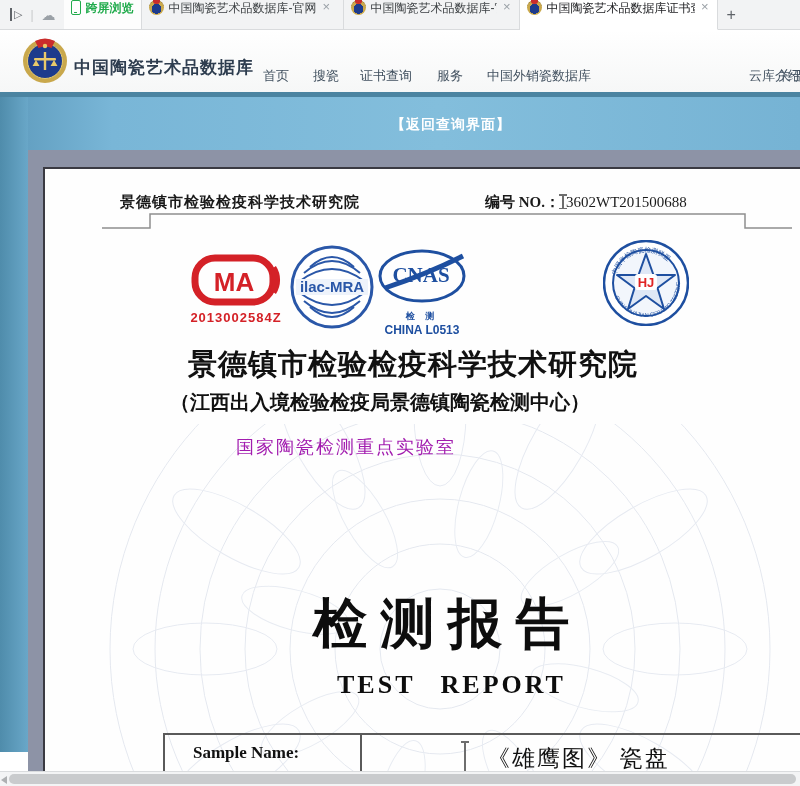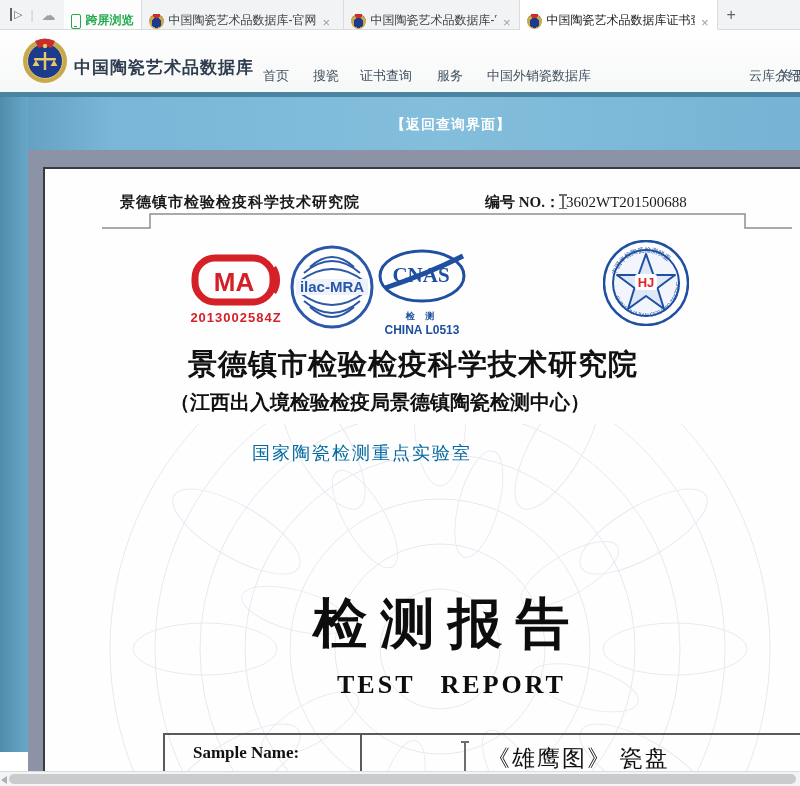--- a/index.html
+++ b/index.html
@@ -4,21 +4,21 @@
 <style>
   html,body{margin:0;padding:0;background:#fff;}
   #canvas{position:relative;width:800px;height:786px;overflow:hidden;
           font-family:"Liberation Sans",sans-serif;background:#fff;}
   
   .tabbar{position:absolute;left:0;top:0;width:800px;height:30px;background:#f2f3f4;
           border-bottom:1px solid #d9dbdd;display:flex;align-items:stretch;box-sizing:border-box;}
   .winbtns{display:flex;align-items:center;gap:8px;padding:0 8px 0 10px;color:#5f6368;font-size:12px;}
   .sep{color:#c8cacc;}
   .cloud{font-size:14px;color:#9aa0a6;}
-  .tab{display:flex;align-items:flex-end;gap:5px;padding:0 7px;font-size:12px;color:#3c4043;
+  .tab{display:flex;align-items:flex-start;gap:5px;padding:0 7px;font-size:12px;color:#3c4043;
        border-right:1px solid #d9dbdd;box-sizing:border-box;cursor:default;}
   .tab:first-of-type{border-left:1px solid #d9dbdd;}
   .tab .lbl{white-space:nowrap;overflow:hidden;}
   .tab.green{background:#fdfdfd;color:#21ab4c;font-weight:bold;width:78px;}
   .tab.t2{width:202px;}
   .tab.t3{width:176px;}
   .tab.t3 .lbl{max-width:128px;}
   .tab.active{background:#fff;color:#202124;width:198px;border-bottom:1px solid #fff;margin-bottom:-1px;}
   .tab.active .lbl{max-width:152px;}
   .close-x{color:#9aa0a6;font-size:13px;line-height:1;padding:0 1px;}
@@ -55,21 +55,21 @@
   .doc-no{left:440px;top:24px;font:15px/1.2 "Liberation Serif",serif;color:#1a1a1a;white-space:nowrap;}
   .doc-no .no-lbl{font-weight:bold;}
   .stepline{left:0;top:0;}
   .ibeam{background:#6e6e6e;width:2px;}
   .ibeam::before,.ibeam::after{content:"";position:absolute;left:-3px;width:8px;height:1.5px;background:#6e6e6e;}
   .ibeam::before{top:0;} .ibeam::after{bottom:0;}
   .ibeam.inline{display:inline-block;position:relative;height:15px;vertical-align:-2px;margin:0 2px;}
   .cma-num{font:bold 13px "Liberation Sans",sans-serif;color:#d42127;letter-spacing:1px;}
   .doc-title{left:143px;top:178px;font:bold 29px/1.2 "Liberation Serif",serif;color:#111;letter-spacing:1px;}
   .doc-subtitle{left:125px;top:221px;font:bold 20px/1.2 "Liberation Serif",serif;color:#111;}
-  .doc-lab{left:207px;top:268px;font:18px/1.2 "Liberation Serif",serif;color:#0369a1;letter-spacing:2px;margin-top:6px;}
+  .doc-lab{left:191px;top:268px;font:18px/1.2 "Liberation Serif",serif;color:#a21caf;letter-spacing:2px;}
   .big-title-cn{left:268px;top:424px;font:bold 54px/1.15 "Liberation Serif",serif;color:#0d0d0d;}
   .big-title-en{left:292px;top:500px;font:bold 26px/1.2 "Liberation Serif",serif;color:#0d0d0d;
                 letter-spacing:3px;word-spacing:16px;}
   .watermark{position:absolute;left:0;top:255px;width:778px;height:395px;overflow:hidden;opacity:.9;}
   .sample-table{left:118px;top:564px;width:662px;height:90px;border-top:2px solid #5a5a5a;border-left:2px solid #5a5a5a;}
   .st-label{position:absolute;left:0;top:0;width:197px;height:90px;border-right:2px solid #5a5a5a;}
   .st-cn{height:30px;border-bottom:1px solid #7a7a7a;font:bold 20px/1 "Liberation Serif",serif;
          padding:6px 0 0 32px;color:#111;}
   .st-en{font:bold 17px/1 "Liberation Serif",serif;padding:9px 0 0 28px;color:#111;}
   .st-value{position:absolute;left:322px;top:10px;font:23px/1.2 "Liberation Serif",serif;color:#111;letter-spacing:2px;}

